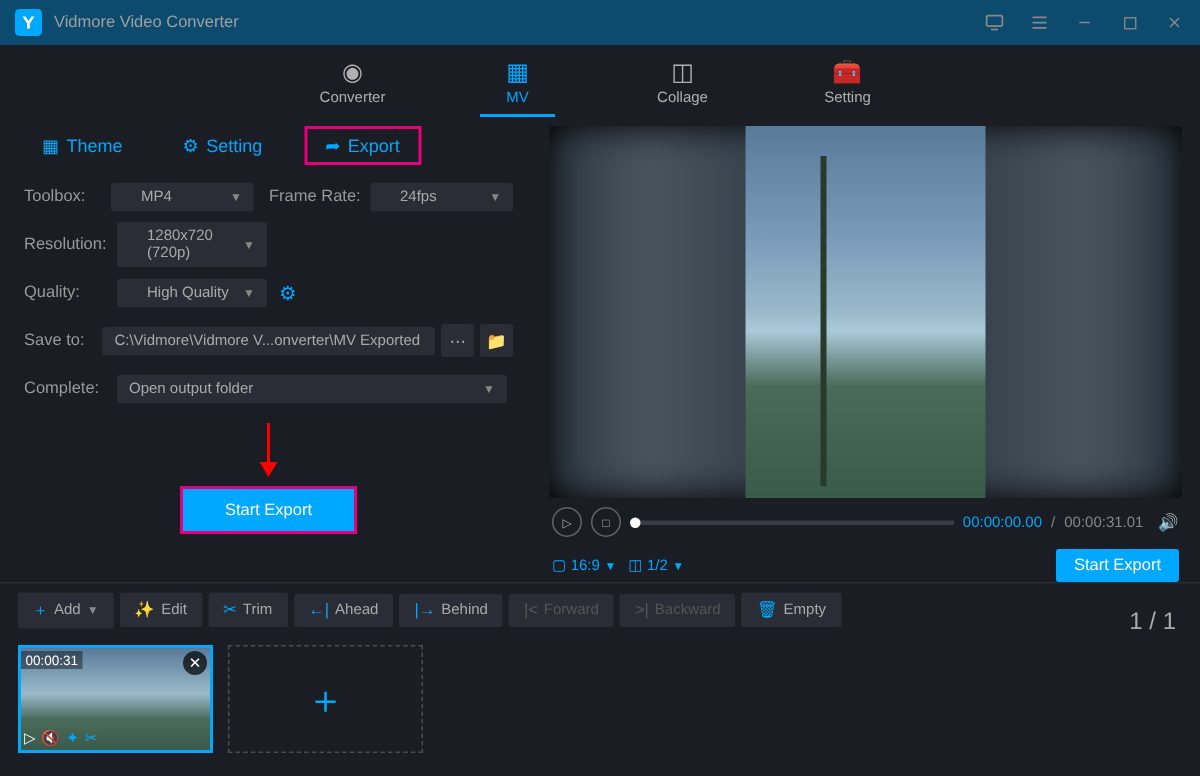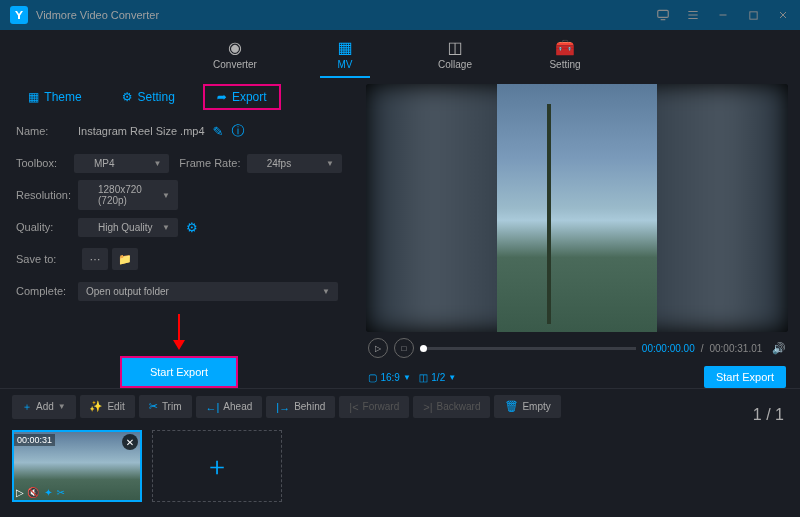--- a/index.html
+++ b/index.html
@@ -138,26 +138,20 @@
       <div class="tab">
           <span class="tabicon">⚙</span>
           <span>Setting</span>
         </div>
       <div class="tab highlighted">
           <span class="tabicon">➦</span>
           <span>Export</span>
         </div>
     </div>
 
-    <div class="formrow">
-      <div class="formlabel">Name:</div>
-      <div class="textval">Instagram Reel Size .mp4</div>
-      <span class="iconbtn">✎</span>
-      <span class="iconbtn">ⓘ</span>
-    </div>
 
     <div class="formrow">
       <div class="formlabel">Toolbox:</div>
       <div class="select w100">
           <span>MP4</span>
           <span class="arrow">▼</span>
         </div>
       <div class="formlabel2">Frame Rate:</div>
       <div class="select w100">
           <span>24fps</span>
@@ -178,20 +172,23 @@
       <div class="select w100">
           <span>High Quality</span>
           <span class="arrow">▼</span>
         </div>
       <span class="iconbtn">⚙</span>
     </div>
 
 
     <div class="formrow">
       <div class="formlabel">Save to:</div>
+      <div class="select w240">
+          <span>C:\Vidmore\Vidmore V...onverter\MV Exported</span>
+        </div>
       <div class="dotbtn">⋯</div>
       <div class="dotbtn">📁</div>
     </div>
 
     <div class="formrow">
       <div class="formlabel">Complete:</div>
       <div class="select w240">
           <span>Open output folder</span>
           <span class="arrow">▼</span>
         </div>

